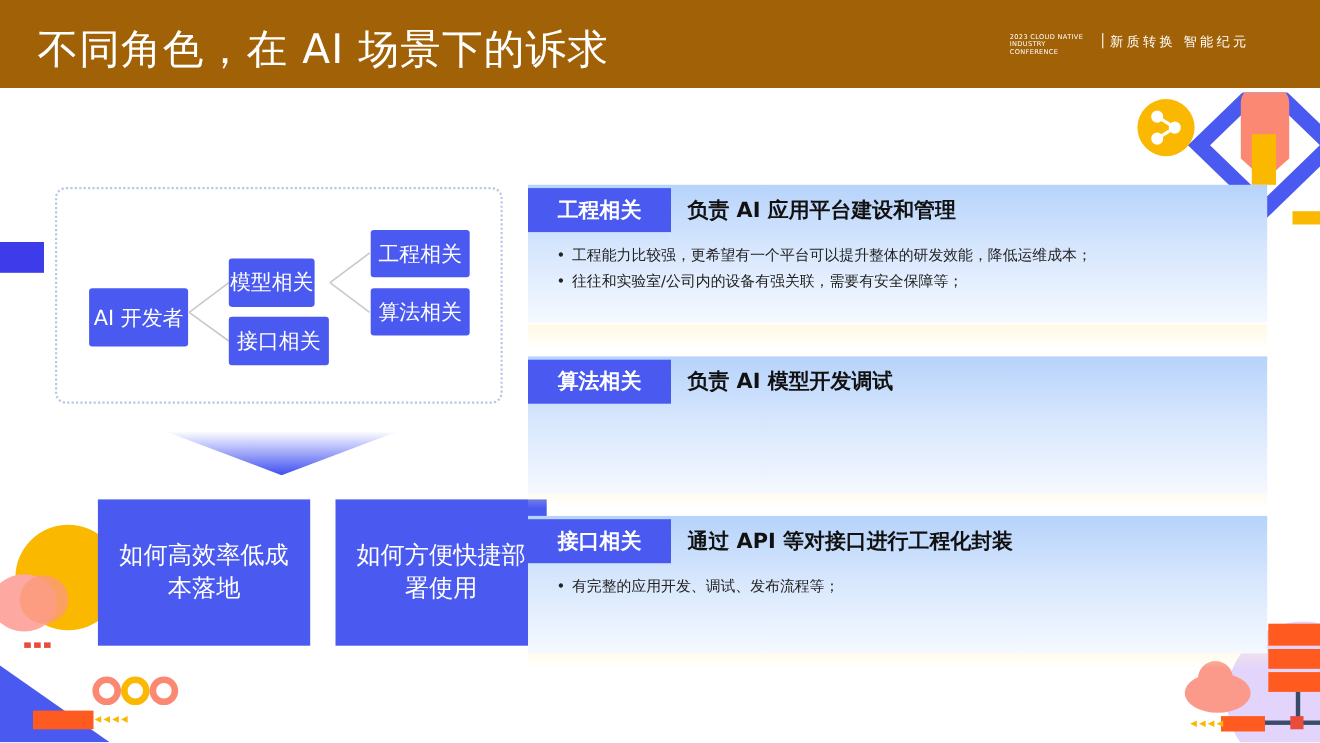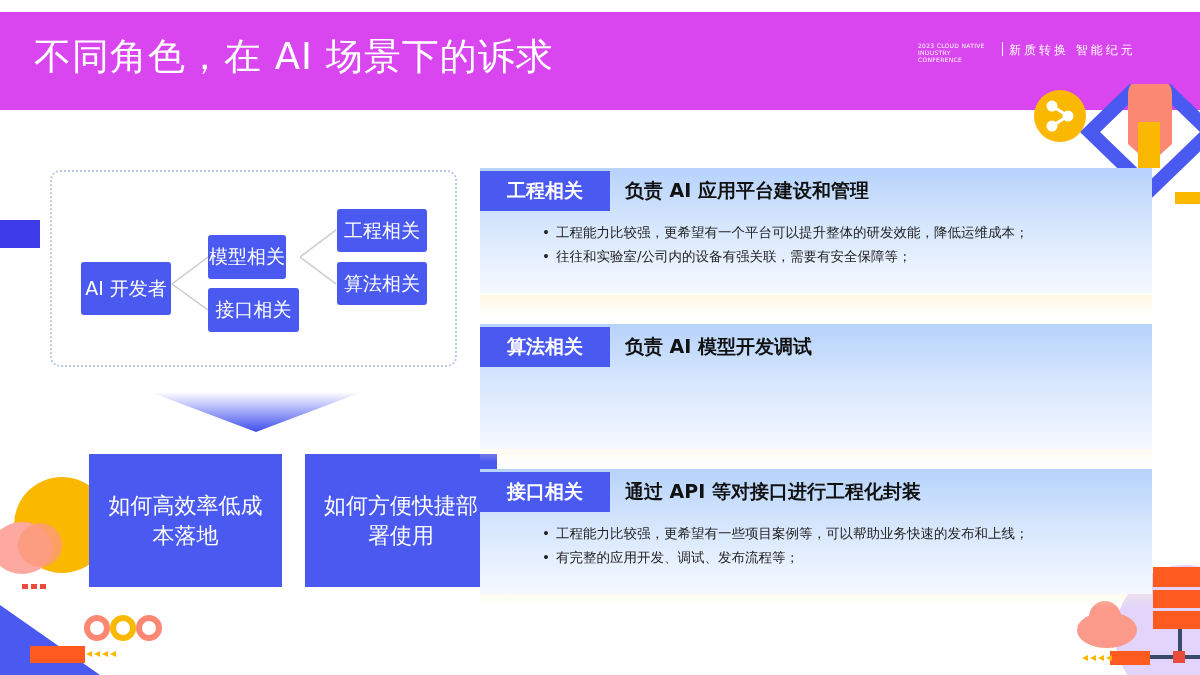--- a/index.html
+++ b/index.html
@@ -1,17 +1,17 @@
 <!DOCTYPE html>
 <html><head>
 <meta charset="utf-8">
 <style>
   html,body{margin:0;padding:0;}
   body{width:1200px;height:675px;position:relative;overflow:hidden;background:#ffffff;font-family:"DejaVu Sans","Liberation Sans",sans-serif;}
-  .header{position:absolute;left:0;top:12px;width:1200px;height:98px;background:#d946ef;}
+  .header{position:absolute;left:0;top:0;width:1200px;height:80px;background:#a16207;}
   .title{position:absolute;left:34px;top:20px;color:#fff;font-size:37px;letter-spacing:1px;}
   .brand{position:absolute;left:918px;top:18px;color:#fff;}
   .brand-main{font-size:24px;font-weight:bold;letter-spacing:2px;line-height:28px;}
   .brand-sub{display:flex;align-items:flex-start;margin-top:12px;}
   .brand-en{font-size:6px;line-height:7px;width:78px;letter-spacing:0.3px;}
   .brand-sep{width:1px;height:14px;background:#fff;margin:0 6px;}
   .brand-slogan{font-size:12px;letter-spacing:3px;}
 
   .deco{position:absolute;}
   
@@ -23,21 +23,21 @@
   .lines{position:absolute;left:0;top:0;}
   .arrow-down{position:absolute;left:150px;top:392px;width:212px;height:40px;}
 
   .q-card{position:absolute;top:454px;height:133px;background:#4a5af0;color:#fff;font-size:22px;display:flex;align-items:center;justify-content:center;text-align:center;line-height:30px;padding:0 10px;box-sizing:border-box;margin-left:40px;}
 
   
   .card{position:absolute;left:480px;width:672px;height:125px;background:linear-gradient(180deg,#b6d3fb 0%,#d6e6fd 45%,#f5f9ff 100%);}
   .card-tag{position:absolute;left:0;top:3px;width:130px;height:40px;background:#4a5af0;color:#fff;font-size:19px;font-weight:bold;display:flex;align-items:center;justify-content:center;}
   .card-title{position:absolute;left:145px;top:10px;font-size:19px;font-weight:bold;color:#111;text-align:center;}
   .card-list{position:absolute;left:26px;top:52px;margin:0;padding:0;list-style:none;}
-  .card-list li{font-size:13.5px;color:#222;line-height:24px;margin-left:36px;}
+  .card-list li{font-size:13.5px;color:#222;line-height:24px;}
   .bullet{display:inline-block;width:14px;}
 
   .glow{position:absolute;background:linear-gradient(180deg,rgba(255,244,210,0.6),rgba(255,255,255,0));}
 </style>
 </head>
 <body>
 
 <div class="header">
   <div class="title">不同角色，在 AI 场景下的诉求</div>
   <div class="brand">
@@ -152,16 +152,15 @@
 
 <div class="card" style="top:324px;">
   <div class="card-tag">算法相关</div>
   <div class="card-title">负责 AI 模型开发调试</div>
 </div>
 
 <div class="card" style="top:469px;">
   <div class="card-tag">接口相关</div>
   <div class="card-title">通过 API 等对接口进行工程化封装</div>
   <ul class="card-list">
-    <li><span class="bullet">•</span><span>工程能力比较强，更希望有一些项目案例等，可以帮助业务快速的发布和上线；</span></li>
     <li><span class="bullet">•</span><span>有完整的应用开发、调试、发布流程等；</span></li>
   </ul>
 </div>
 
 </body></html>

